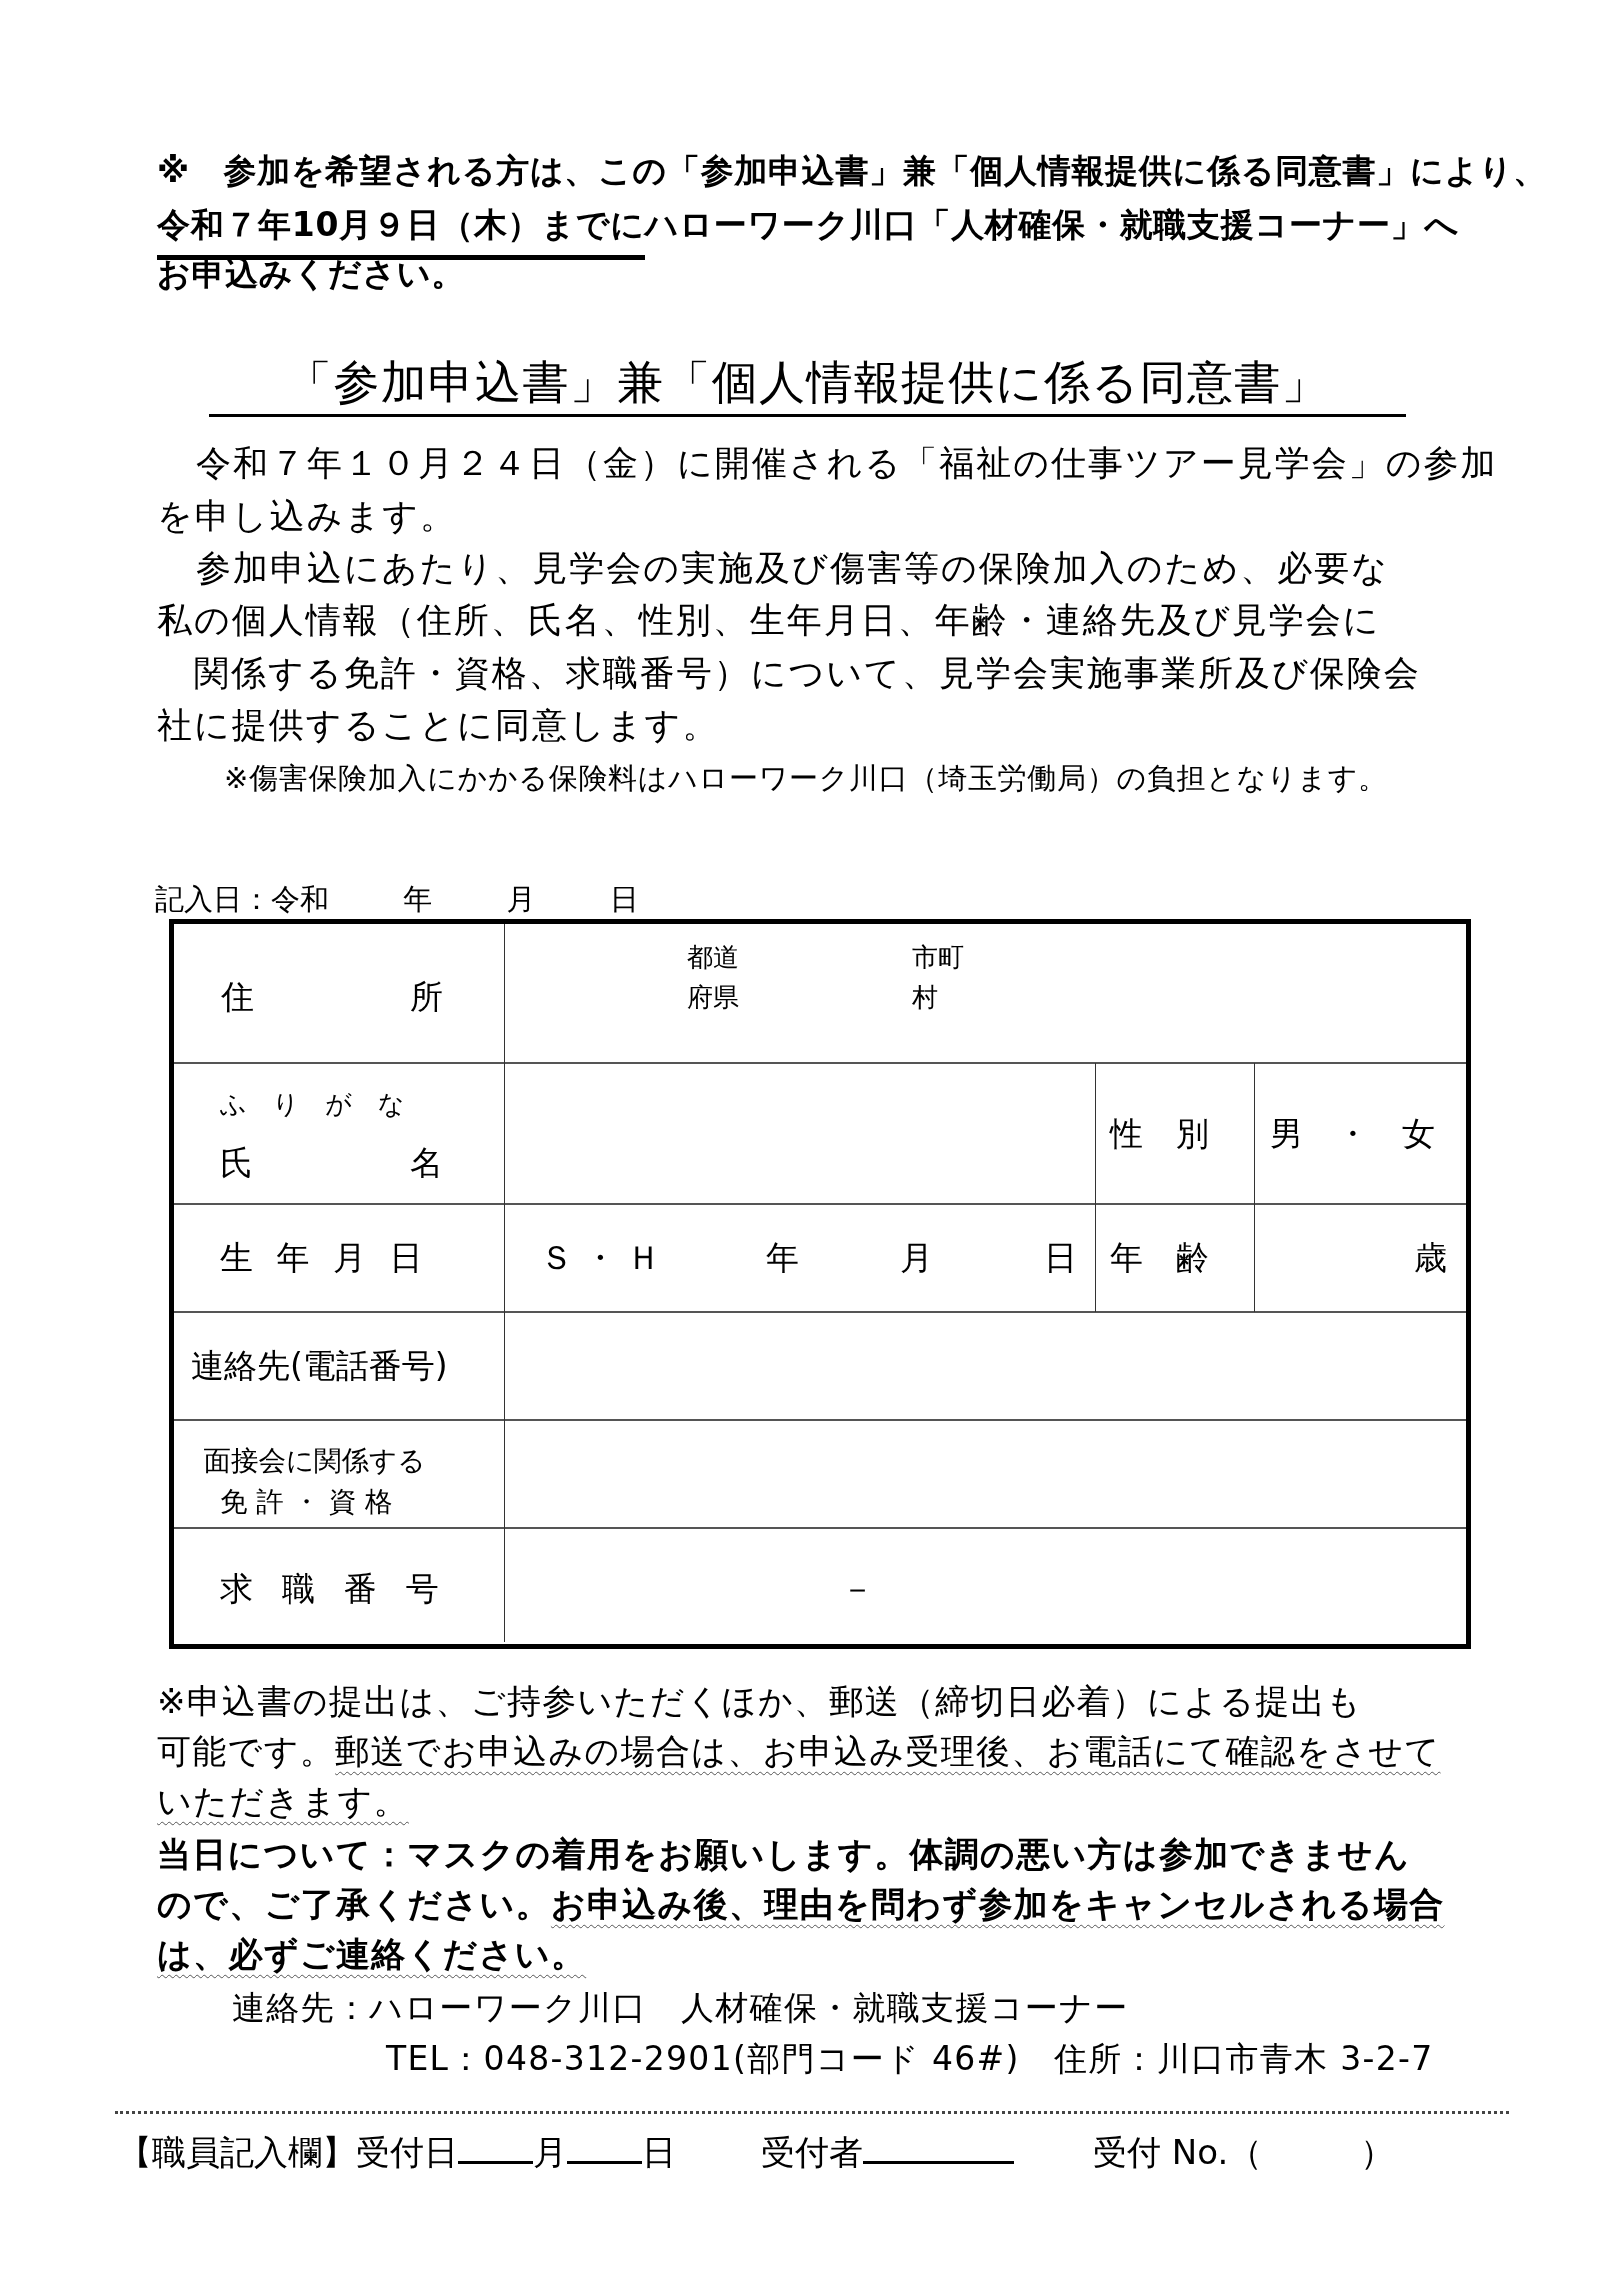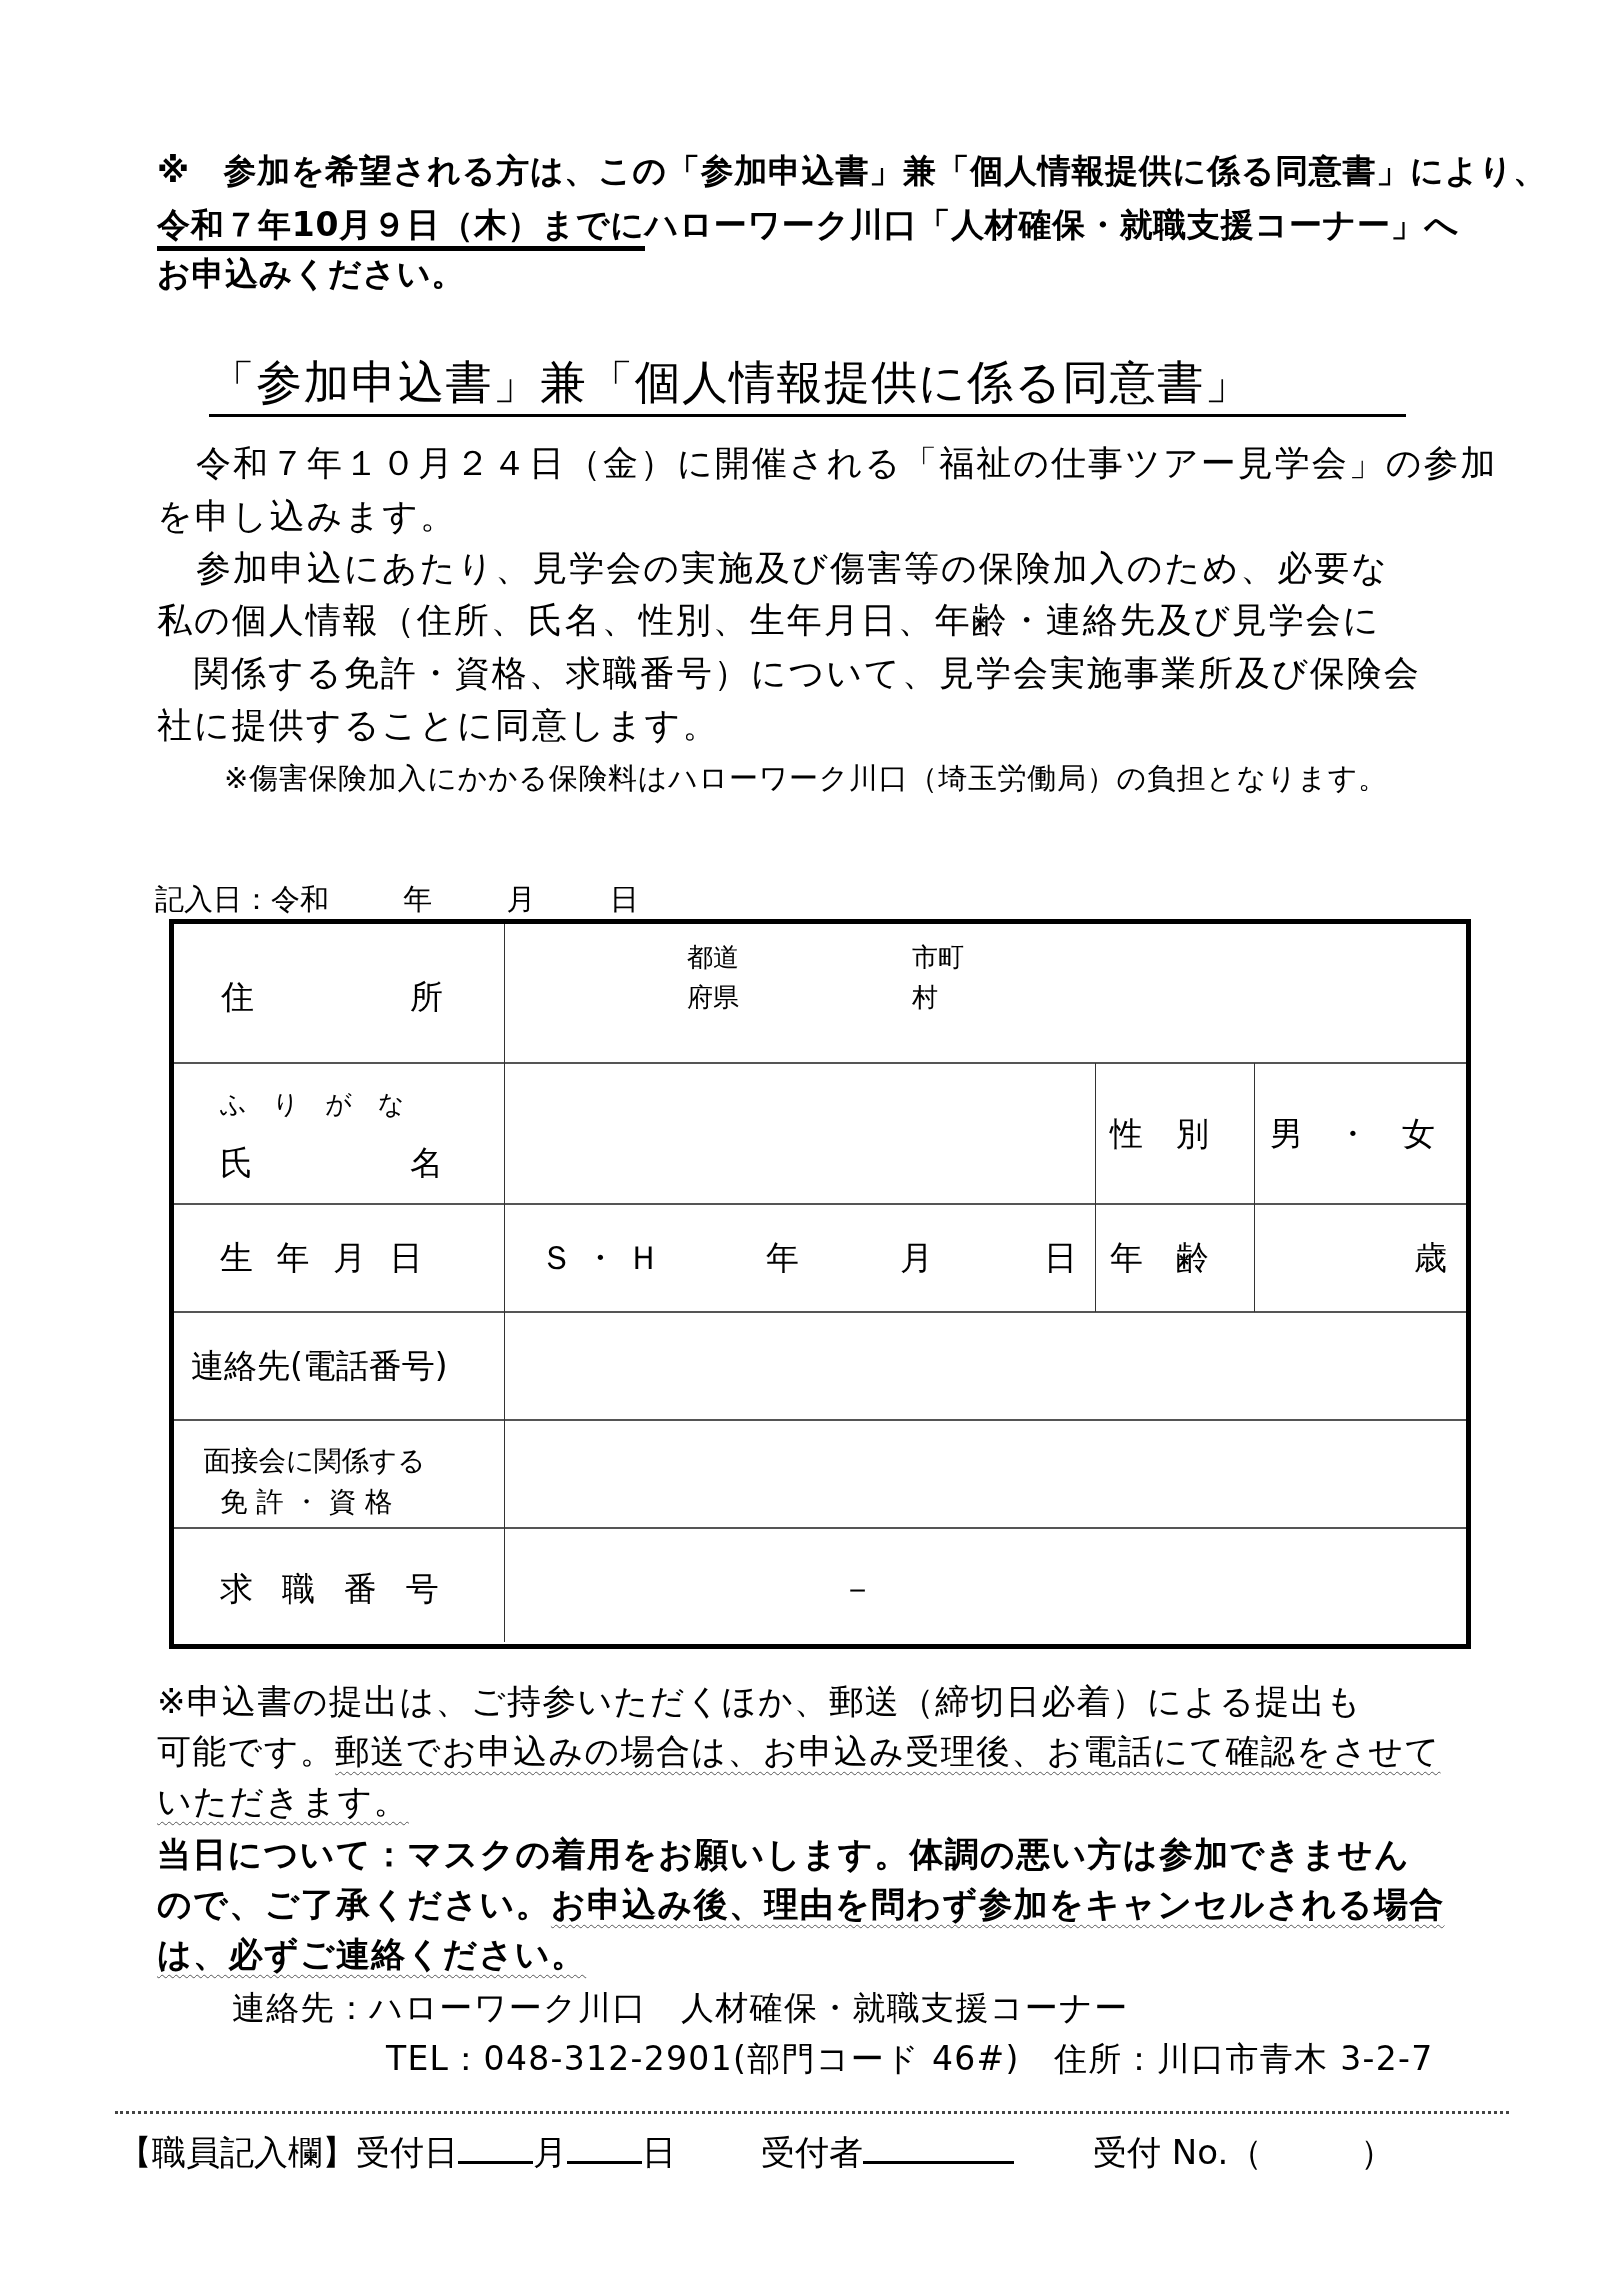--- a/index.html
+++ b/index.html
@@ -1,22 +1,22 @@
 <!DOCTYPE html>
 <html style="font-size:10.5px"><head>
 <meta charset="utf-8">
 <style>
   html, body { margin:0; padding:0; background:#ffffff; }
   body { width:1623px; height:2295px; position:relative; overflow:hidden;
          font-family:"DejaVu Sans","Liberation Sans",sans-serif; color:#000; }
   .abs { position:absolute; white-space:nowrap; }
   .notice { left:157px; font-size:33px; font-weight:bold; letter-spacing:0.7px; line-height:1; }
-  .ul-solid { border-bottom:5.2px solid #000; padding-bottom:2px; }
+  .ul-solid { border-bottom:5.2px solid #000; padding-bottom:11px; }
   .title { left:209px; top:359px; width:1197px; font-size:46px; line-height:1;
-           text-align:left; border-bottom:3.9px solid #000; padding-bottom:9.2px; letter-spacing:1.3px; }
+           text-align:center; border-bottom:3.9px solid #000; padding-bottom:9.2px; letter-spacing:1.3px; }
   .body { font-size:35px; line-height:1; letter-spacing:2px; }
   .foot { left:180px; top:764px; font-size:29px; line-height:1; letter-spacing:0.7px;margin-left:44px; }
   .kinyu { left:155px; top:885px; font-size:29px; line-height:1; }
   .kinyu span { display:inline-block; }
   .tbl { position:absolute; left:169px; top:919px; width:1302px; height:730px;
          border:5.9px solid #000; box-sizing:border-box; }
   .hl { position:absolute; left:0; right:0; height:0; border-top:2px solid #555; }
   .vl { position:absolute; width:0; border-left:1.3px solid #333; }
   .cell { position:absolute; font-size:33px; line-height:1; white-space:nowrap; }
   .small { font-size:26px; }

